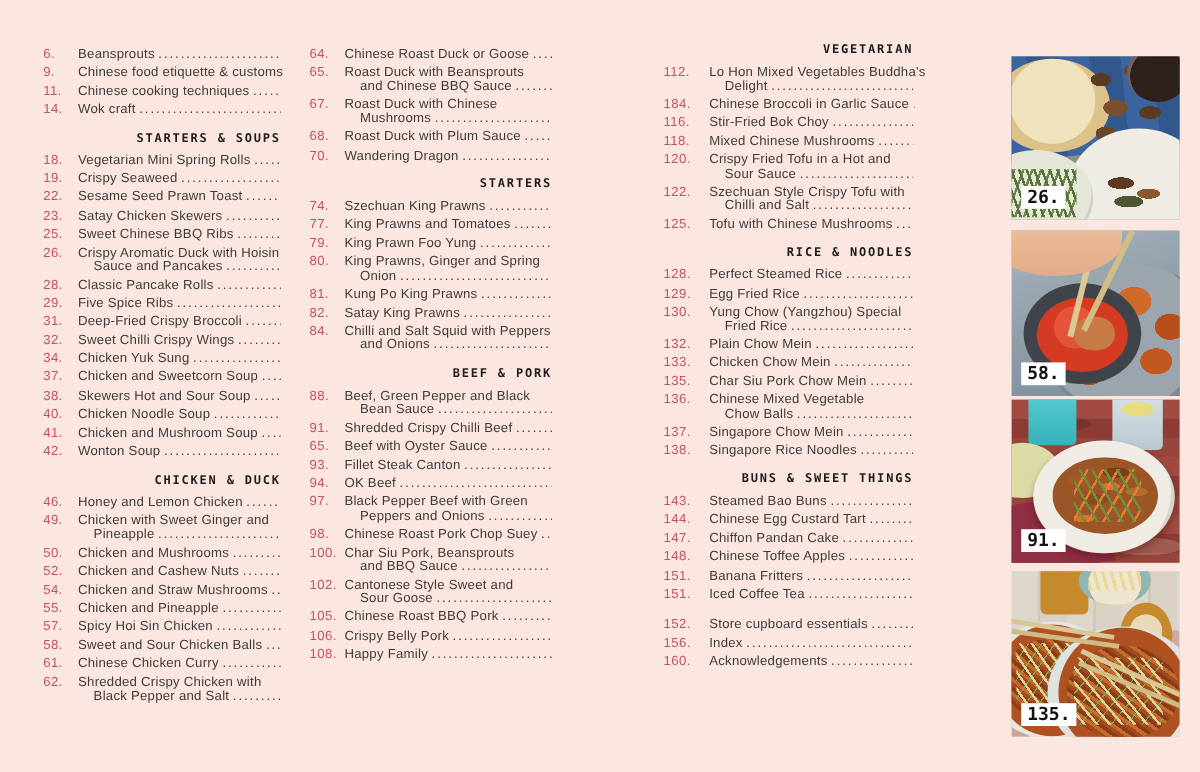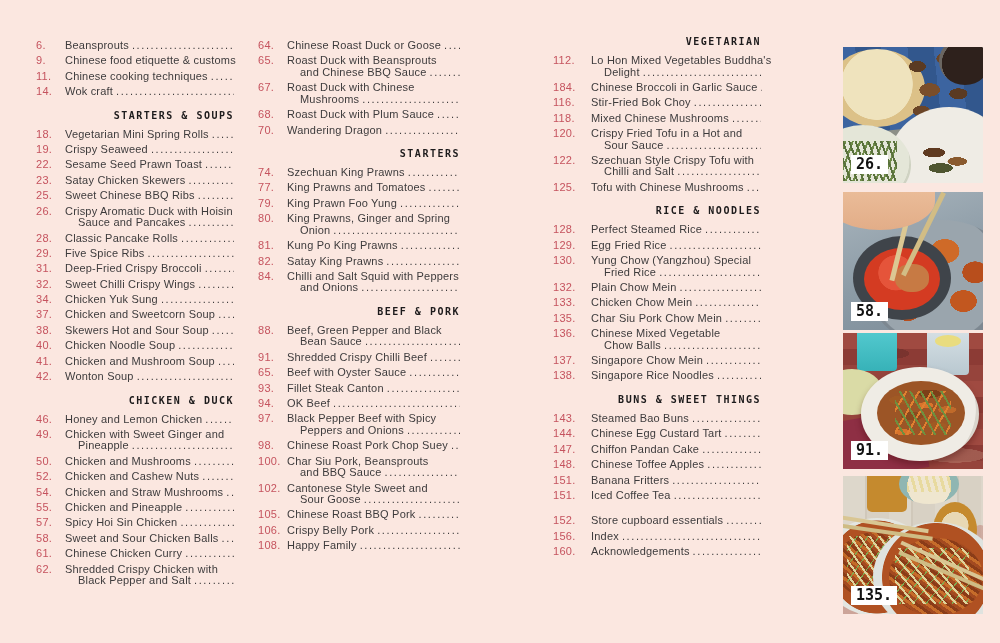--- a/index.html
+++ b/index.html
@@ -641,21 +641,21 @@
           <span class="ln">
             <span class="txt">OK Beef</span>
             <span class="dots"></span>
           </span>
         </span>
       </div>
       <div class="entry">
         <span class="num">97.</span>
         <span class="tw">
           <span class="ln">
-            <span class="txt">Black Pepper Beef with Spicy</span>
+            <span class="txt">Black Pepper Beef with Green</span>
           </span>
           <span class="ln cont">
             <span class="txt">Peppers and Onions</span>
             <span class="dots"></span>
           </span>
         </span>
       </div>
       <div class="entry">
         <span class="num">98.</span>
         <span class="tw">

